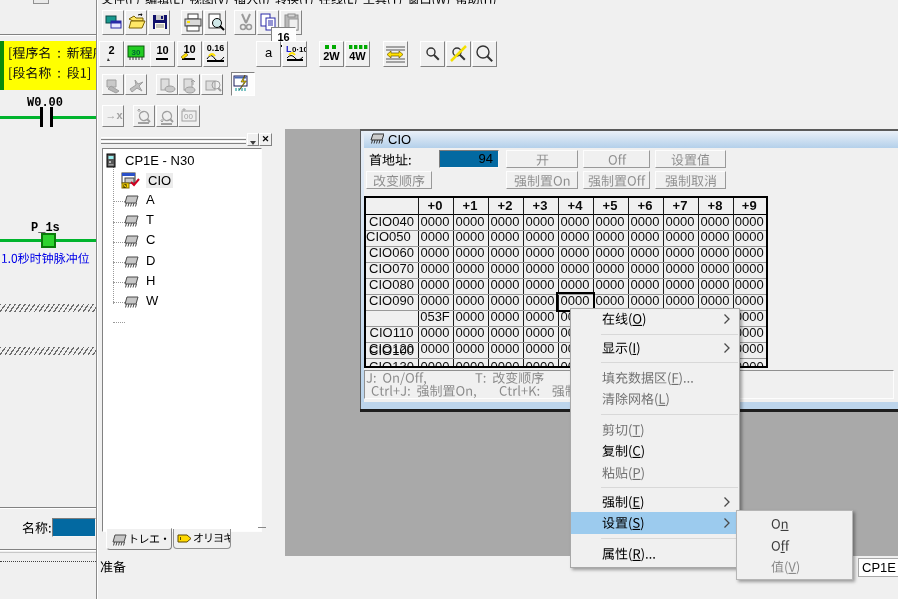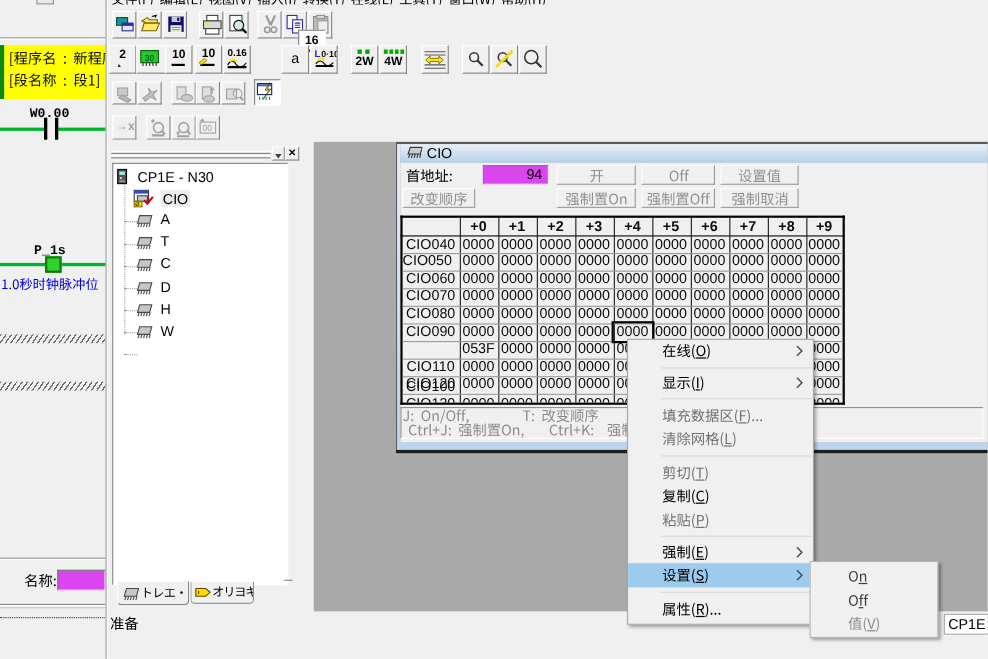--- a/index.html
+++ b/index.html
@@ -1,20 +1,20 @@
 <!DOCTYPE html>
 <html><head><meta charset="utf-8"><style>
 *{margin:0;padding:0;box-sizing:border-box;}
 body{width:898px;height:599px;overflow:hidden;background:#f0f0f0;}
 #page{position:relative;width:898px;height:599px;background:#f0f0f0;overflow:hidden;
   font-family:"Liberation Sans",sans-serif;}
 .ab{position:absolute;}
 .tb{position:absolute;background:#f0f0f0;border:1px solid;border-color:#ffffff #828282 #828282 #ffffff;}
 .tbp{position:absolute;background:#fdfdfd;border:1px solid;border-color:#828282 #ffffff #ffffff #828282;}
-.sunk{background:#d946ef;border:1px solid;border-color:#7d7d7d #f5f5f5 #f5f5f5 #7d7d7d;}
+.sunk{background:#0369a1;border:1px solid;border-color:#7d7d7d #f5f5f5 #f5f5f5 #7d7d7d;}
 .dbtn{position:absolute;background:#f0f0f0;border:1px solid;border-color:#fdfdfd #999 #999 #fdfdfd;}
 .sep{position:absolute;left:30px;width:137px;height:1px;background:#d8d8d8;}
 .cell{position:absolute;font-size:13px;color:#0b0b0b;text-align:center;line-height:16px;}
 </style></head><body>
 <div id="page">
 <svg width="0" height="0" style="position:absolute;">
       <defs>
         <path id="g0" d="M106 -170V792H304V739H174V-118H304V-170Z"></path>
         <path id="g1" d="M644 369H718V-32H644ZM425 396H941V330H425ZM381 13H963V-53H381ZM448 209H919V144H448ZM532 733V549H834V733ZM462 798H907V484H462ZM212 757H286V-78H212ZM49 558H411V488H49ZM216 531 263 511Q248 458 226 402Q204 345 178 290Q153 234 124 186Q96 137 67 103Q61 118 50 138Q38 158 28 172Q56 202 83 244Q110 286 136 335Q161 384 182 434Q203 485 216 531ZM361 826 413 768Q367 750 308 734Q249 718 186 706Q124 695 65 687Q63 699 56 716Q49 732 43 744Q99 754 158 766Q218 778 271 794Q324 809 361 826ZM282 430Q292 421 312 402Q331 382 354 360Q377 337 396 317Q414 297 422 288L377 229Q368 244 352 267Q335 290 315 316Q295 342 277 364Q259 386 247 399Z"></path>
         <path id="g2" d="M288 587H796V525H288ZM230 336H890V271H230ZM542 310H617V7Q617 -27 607 -44Q597 -61 569 -70Q542 -78 496 -80Q451 -81 383 -81Q381 -65 373 -46Q365 -26 357 -11Q394 -12 426 -12Q459 -13 484 -12Q508 -12 517 -12Q532 -11 537 -7Q542 -3 542 8ZM869 336H882L895 340L949 317Q910 263 868 208Q827 154 789 116L729 146Q763 179 801 228Q839 278 869 325ZM772 587H791L808 591L857 554Q822 519 778 484Q734 448 685 417Q636 386 589 364Q582 374 570 387Q557 400 548 408Q589 427 632 456Q674 484 712 514Q749 545 772 572ZM157 728H951V658H157ZM120 728H193V450Q193 392 190 323Q186 254 176 182Q165 111 145 42Q125 -26 94 -83Q88 -76 76 -68Q64 -60 52 -52Q40 -45 31 -41Q61 13 79 76Q97 138 106 204Q115 270 118 333Q120 396 120 450ZM371 437 416 481Q463 462 517 438Q571 413 622 388Q672 364 705 344L658 294Q626 313 577 338Q528 364 474 390Q420 417 371 437ZM471 824 543 845Q561 815 580 778Q599 741 608 716L532 691Q523 717 505 755Q487 793 471 824Z"></path>

